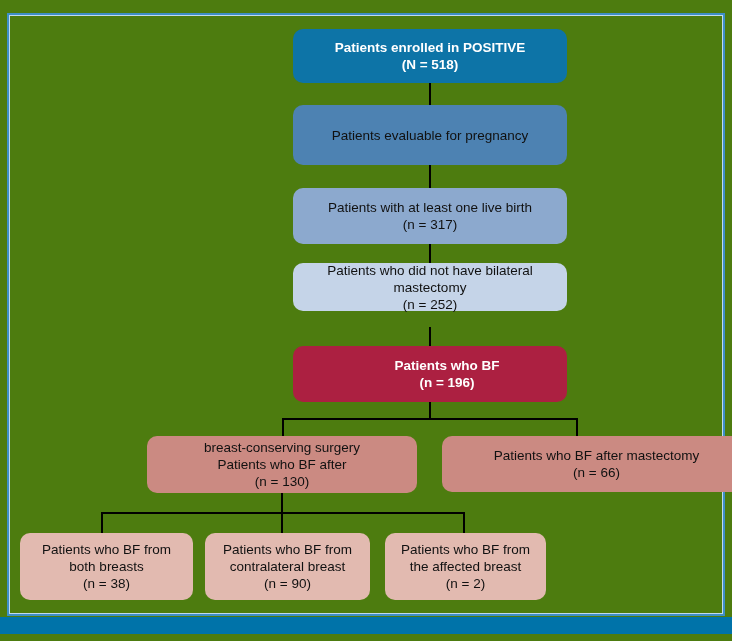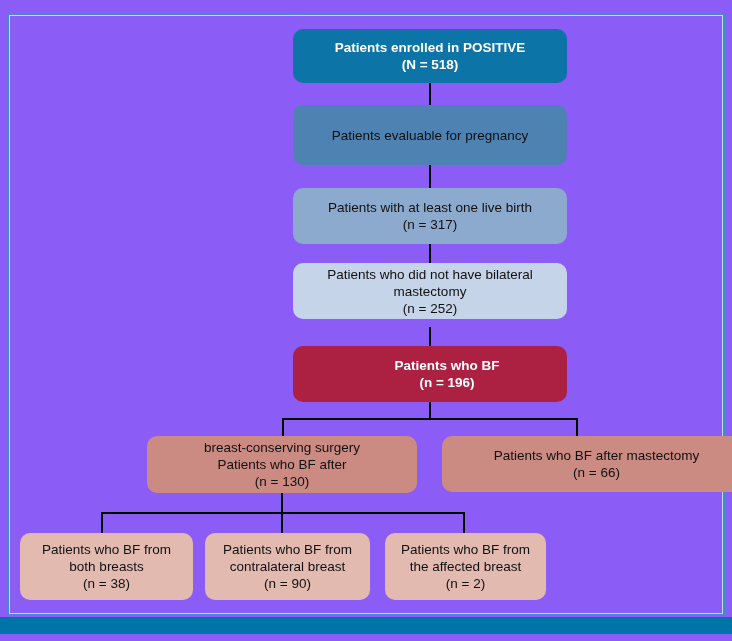--- a/index.html
+++ b/index.html
@@ -1,20 +1,20 @@
 <!DOCTYPE html>
 <html><head>
 <meta charset="utf-8">
 <style>
   html, body { margin: 0; padding: 0; background: #ffffff; }
   #stage {
     position: relative;
     width: 732px;
     height: 641px;
-    background: #8b5cf6;
+    background: #4d7c0f;
     font-family: "Liberation Sans", "DejaVu Sans", sans-serif;
     overflow: hidden;
   }
   .frame {
     position: absolute;
     left: 7px; top: 13px;
     width: 718px; height: 603px;
     box-sizing: border-box;
     border: 2px solid #3e8fc7;
     box-shadow: inset 0 0 0 1px #bfdcef;
@@ -48,21 +48,21 @@
   .n-livebirth  { background: #8ca9ce; }
   .n-nobilat    { background: #c5d4e8; }
   .n-bf         { background: #ac2041; }
   .n-salmon     { background: #cb8a82; }
   .n-pink       { background: #e2bab0; }
 
   
   .p-enrolled   { left: 293px; top: 29px;  width: 274px; height: 54px; }
   .p-evaluable  { left: 293px; top: 105px; width: 274px; height: 60px; }
   .p-livebirth  { left: 293px; top: 188px; width: 274px; height: 56px; }
-  .p-nobilat    { left: 293px; top: 263px; width: 274px; height: 56px; }
+  .p-nobilat    { left: 293px; top: 263px; width: 274px; height: 48px; }
   .p-bf         { left: 293px; top: 346px; width: 274px; height: 56px; padding-left: 40px; }
   .p-bcs        { left: 147px; top: 436px; width: 270px; height: 57px; }
   .p-mast       { left: 442px; top: 436px; width: 309px; height: 56px; }
   .p-both       { left: 20px;  top: 533px; width: 173px; height: 67px; }
   .p-contra     { left: 205px; top: 533px; width: 165px; height: 67px; }
   .p-affected   { left: 385px; top: 533px; width: 161px; height: 67px; }
 
   .line { position: absolute; background: #000000; }
   .v { width: 2px; }
   .h { height: 2px; }

